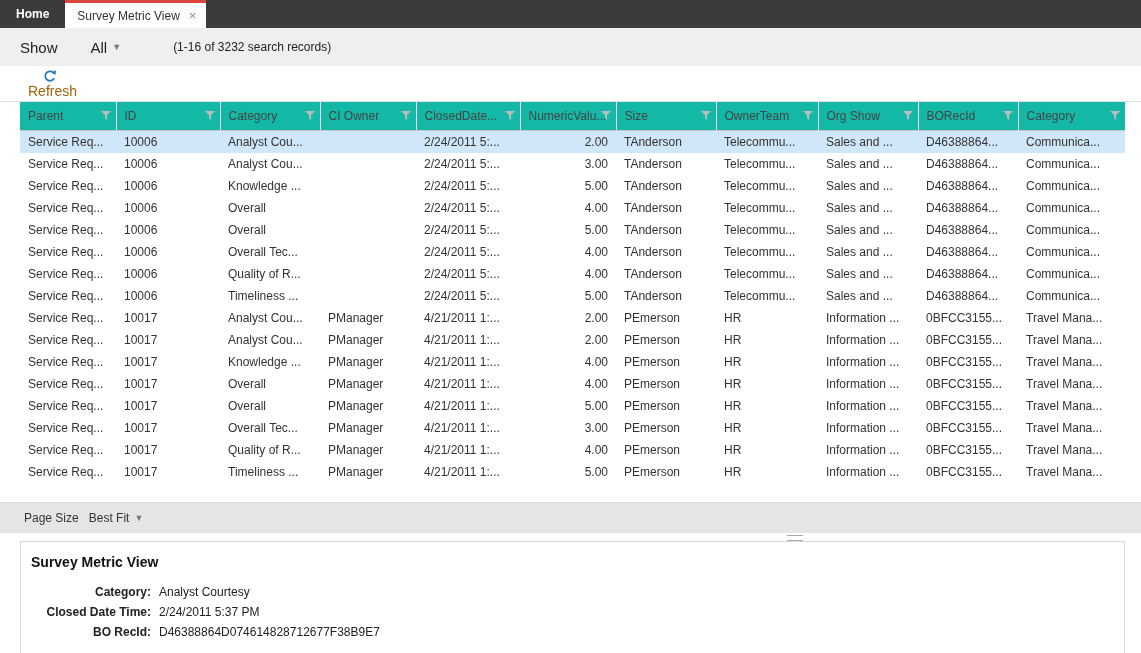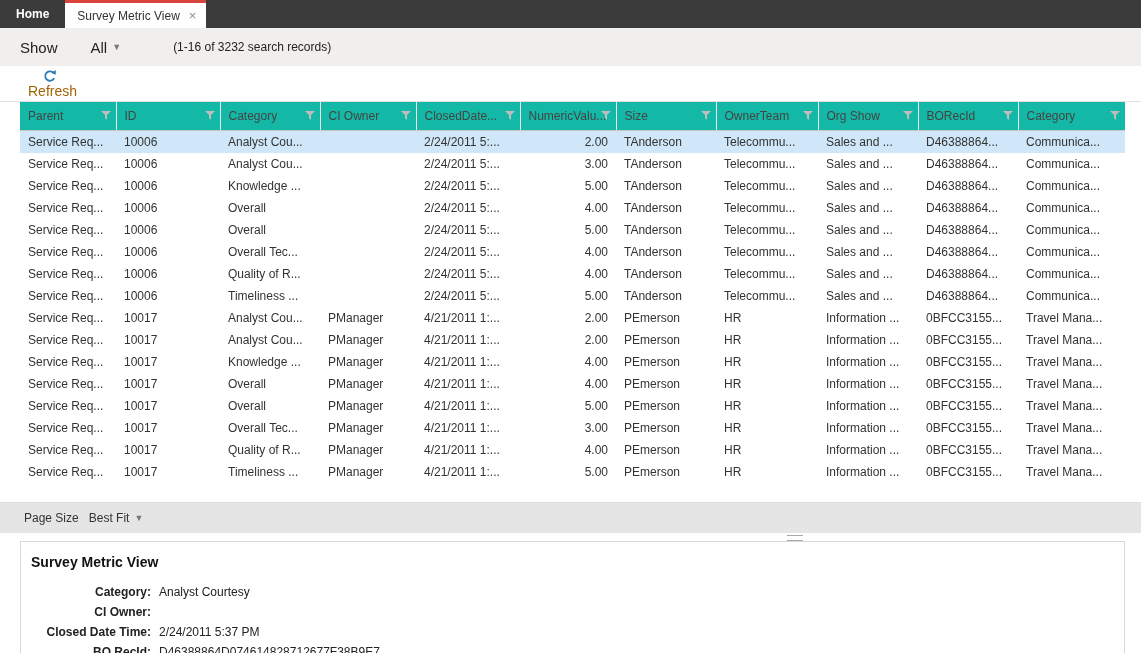--- a/index.html
+++ b/index.html
@@ -368,24 +368,20 @@
 </div>
 
 <div class="detail">
   <div class="detail-title">Survey Metric View</div>
   <div id="detail-fields">
       <div class="field">
         <span class="flabel">Category:</span>
         <span class="fvalue">Analyst Courtesy</span>
       </div>
       <div class="field">
-        <span class="flabel">CI Owner:</span>
-        <span class="fvalue"></span>
-      </div>
-      <div class="field">
         <span class="flabel">Closed Date Time:</span>
         <span class="fvalue">2/24/2011 5:37 PM</span>
       </div>
       <div class="field">
         <span class="flabel">BO RecId:</span>
         <span class="fvalue">D46388864D074614828712677F38B9E7</span>
       </div>
     </div>
 </div>
 

